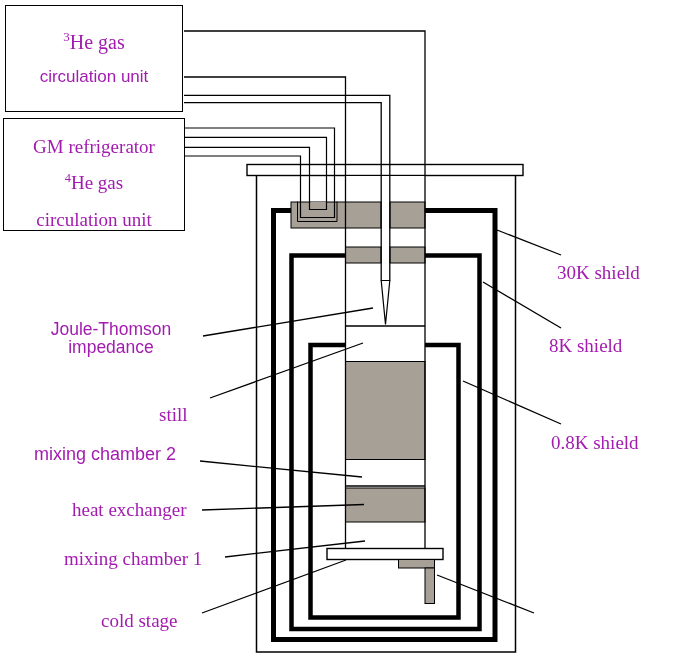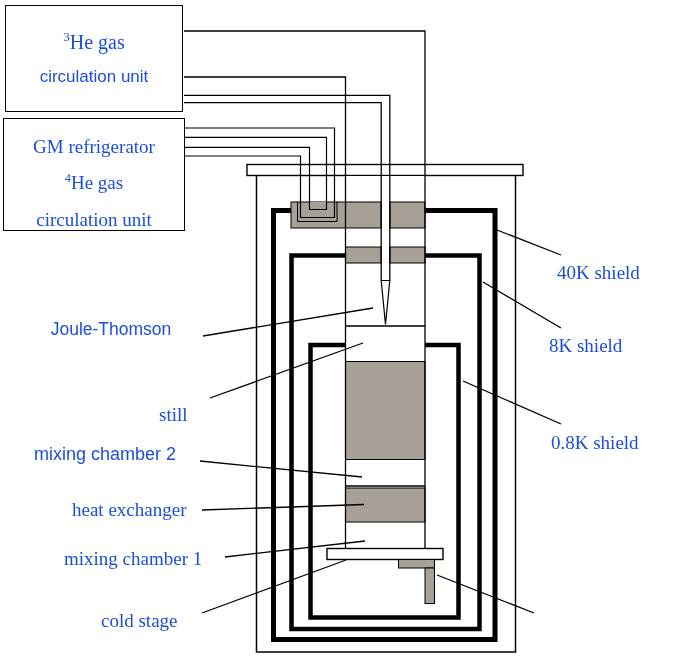--- a/index.html
+++ b/index.html
@@ -3,21 +3,21 @@
 <meta charset="utf-8">
 <style>
   :root{
     --metal-gray:#a7a097;
     --line-black:#000000;
     --background:#ffffff;
   }
   html,body{margin:0;padding:0;background:var(--background);}
   #stage{
     position:relative;width:680px;height:661px;background:var(--background);
-    font-family:"Liberation Serif", serif;color:#1d4ed8;overflow:hidden;
+    font-family:"Liberation Serif", serif;color:#a21caf;overflow:hidden;
   }
   #diagram-svg{position:absolute;left:0;top:0;}
   .lbl{position:absolute;white-space:nowrap;}
   .serif{font-family:"Liberation Serif", serif;font-size:19px;}
   .sans{font-family:"Liberation Sans", sans-serif;font-size:18px;text-align:right;}
   .unit-box{
     position:absolute;border:1.6px solid #000;background:#fff;
     display:flex;flex-direction:column;align-items:center;justify-content:center;
     text-align:center;
   }
@@ -103,22 +103,23 @@
   </div>
 
   <div class="unit-box" id="gm-box">
     <div>GM refrigerator</div>
     <div><sup>4</sup><span>He gas</span></div>
     <div>circulation unit</div>
   </div>
 
   <div class="lbl" id="jt-label">
     <div>Joule-Thomson</div>
+    <div>impedance</div>
   </div>
   <div class="lbl serif" style="left:159px;top:404px;">still</div>
   <div class="lbl sans" style="left:34px;top:444px;">mixing chamber 2</div>
   <div class="lbl serif" style="left:72px;top:499px;">heat exchanger</div>
   <div class="lbl serif" style="left:64px;top:548px;">mixing chamber 1</div>
   <div class="lbl serif" style="left:101px;top:610px;">cold stage</div>
-  <div class="lbl serif" style="left:557px;top:262px;">40K shield</div>
+  <div class="lbl serif" style="left:557px;top:262px;">30K shield</div>
   <div class="lbl serif" style="left:549px;top:335px;">8K shield</div>
   <div class="lbl serif" style="left:551px;top:432px;">0.8K shield</div>
 </div>
 
 </body></html>

